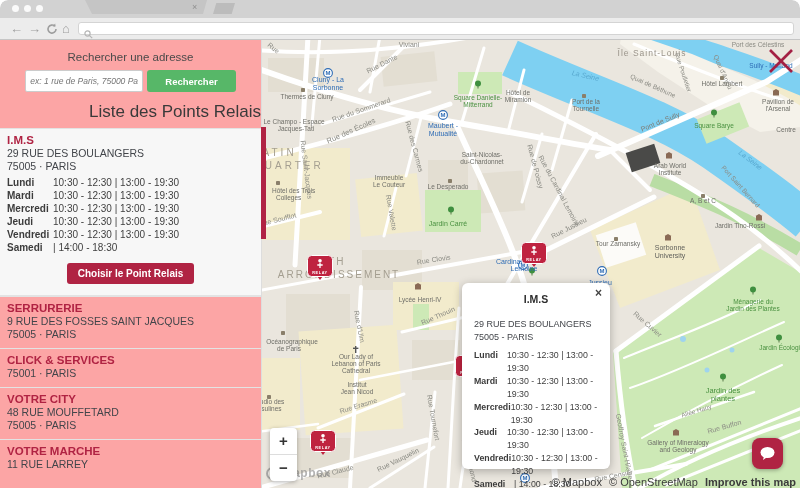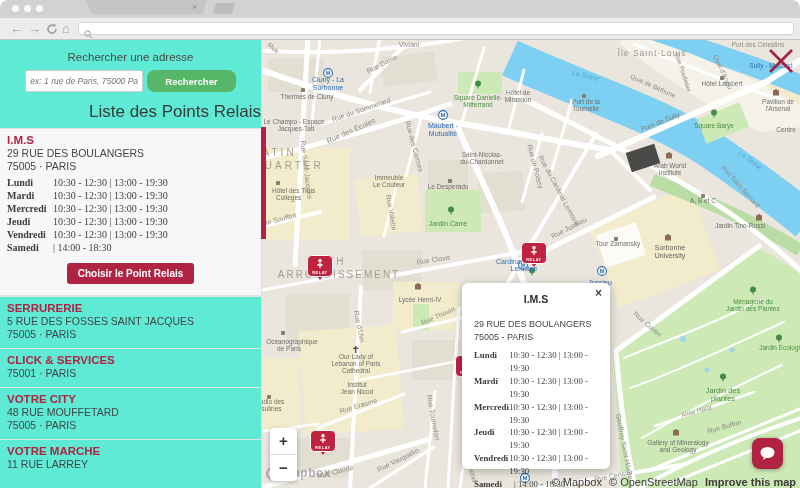--- a/index.html
+++ b/index.html
@@ -9,32 +9,32 @@
   .top-bar{position:absolute;left:0;top:0;width:800px;height:18px;background:#d2d2d2;border-radius:8px 8px 0 0;}
   .dot{position:absolute;top:5px;width:7px;height:7px;border-radius:50%;background:#fafafa;}
   .tab{position:absolute;left:85px;top:0;width:122px;height:14px;background:#c5c5c5;clip-path:polygon(7px 100%,0 0,100% 0,calc(100% - 4px) 100%);}
   .tab-close{position:absolute;left:192px;top:1px;font-size:9px;color:#8f8f8f;cursor:pointer;line-height:12px;}
   .tab-stub{position:absolute;left:213px;top:3px;width:22px;height:11px;background:#bcbcbc;clip-path:polygon(15% 0,100% 0,85% 100%,0 100%);}
   .nav-bar{position:absolute;left:0;top:18px;width:800px;height:22px;background:#ececec;border-bottom:1px solid #c6c6c6;box-sizing:border-box;}
   .nav-ic{position:absolute;top:2px;color:#9e9e9e;font-size:13px;font-weight:bold;cursor:pointer;line-height:18px;}
   .url-bar{position:absolute;left:78px;top:4px;width:716px;height:13px;background:#fff;border:1px solid #d4d4d4;border-radius:3px;box-sizing:border-box;}
   .mag{position:absolute;left:5px;top:2px;}
   
-  .sidebar{position:absolute;left:0;top:40px;width:262px;height:448px;background:#5eead4;border-right:1px solid #ddd;box-sizing:border-box;overflow:hidden;}
+  .sidebar{position:absolute;left:0;top:40px;width:262px;height:448px;background:#fca5a5;border-right:1px solid #ddd;box-sizing:border-box;overflow:hidden;}
   .search-label{margin-top:11px;text-align:center;font-size:11.5px;color:#4a4a4a;}
   .search-row{display:flex;justify-content:center;margin-top:7px;gap:4px;}
   .search-input{width:108px;height:20px;border:1px solid #ccc;border-radius:2px;font-size:8.5px;font-style:italic;color:#9a9a9a;padding:0 4px;font-family:"Liberation Sans",sans-serif;}
-  .search-btn{height:22px;background:var(--green);color:#fff;border:none;border-radius:8px;font-size:9.5px;font-weight:bold;padding:0 18px;cursor:pointer;font-family:"Liberation Sans",sans-serif;}
+  .search-btn{height:22px;background:var(--green);color:#fff;border:none;border-radius:3px;font-size:9.5px;font-weight:bold;padding:0 18px;cursor:pointer;font-family:"Liberation Sans",sans-serif;}
   .list-title{margin:10px 0 6px;text-align:right;font-size:17px;color:#3a3a3a;font-weight:400;}
   .relay-item{padding:5px 7px 7px;border-top:1px solid #e3e3e3;cursor:pointer;}
   .relay-item.selected{background:#f7f7f7;border-bottom:1px solid #e3e3e3;padding-bottom:11px;}
   .ri-name{font-size:11.5px;font-weight:bold;color:var(--accent);line-height:13px;}
   .ri-line{font-size:10.5px;color:#42454a;line-height:13px;}
   .schedule{margin-top:3px;}
-  .srow{display:flex;line-height:13px;font-family:Liberation Serif, serif;}
+  .srow{display:flex;line-height:13px;}
   .sday{width:46px;font-size:10px;font-weight:bold;color:#3c3c3c;}
   .shrs{font-size:10px;color:#3f3f3f;}
   .shrs.closed{color:#9a9a9a;}
   .choose-btn{display:block;margin:9px auto 0;background:var(--accent);color:#fff;border:none;border-radius:3px;font-size:10px;font-weight:bold;padding:5px 11px;cursor:pointer;font-family:"Liberation Sans",sans-serif;}
   .scroll-thumb{position:absolute;left:261px;top:127px;width:5px;height:112px;background:var(--accent);z-index:30;cursor:pointer;}
   
   .map{position:absolute;left:262px;top:40px;width:538px;height:448px;background:var(--mapbase);overflow:hidden;cursor:grab;}
   .map svg text{font-family:"Liberation Sans",sans-serif;}
   .map-close{position:absolute;left:766px;top:46px;width:30px;height:30px;cursor:pointer;z-index:40;}
   .zoom-ctl{position:absolute;left:270px;top:428px;width:27px;background:#fff;border-radius:4px;box-shadow:0 1px 4px rgba(0,0,0,.3);z-index:40;overflow:hidden;}
@@ -126,21 +126,21 @@
         <div class="srow">
             <span class="sday">Samedi</span>
             <span class="shrs">| 14:00 - 18:30</span>
           </div>
       </div>
       <button class="choose-btn">Choisir le Point Relais</button>
     </div>
 
     <div class="relay-item">
       <div class="ri-name">SERRURERIE</div>
-      <div class="ri-line">5 RUE DES FOSSES SAINT JACQUES</div>
+      <div class="ri-line">9 RUE DES FOSSES SAINT JACQUES</div>
       <div class="ri-line">75005 · PARIS</div>
     </div>
     <div class="relay-item">
       <div class="ri-name">CLICK &amp; SERVICES</div>
       <div class="ri-line">75001 · PARIS</div>
     </div>
     <div class="relay-item">
       <div class="ri-name">VOTRE CITY</div>
       <div class="ri-line">48 RUE MOUFFETARD</div>
       <div class="ri-line">75005 · PARIS</div>

